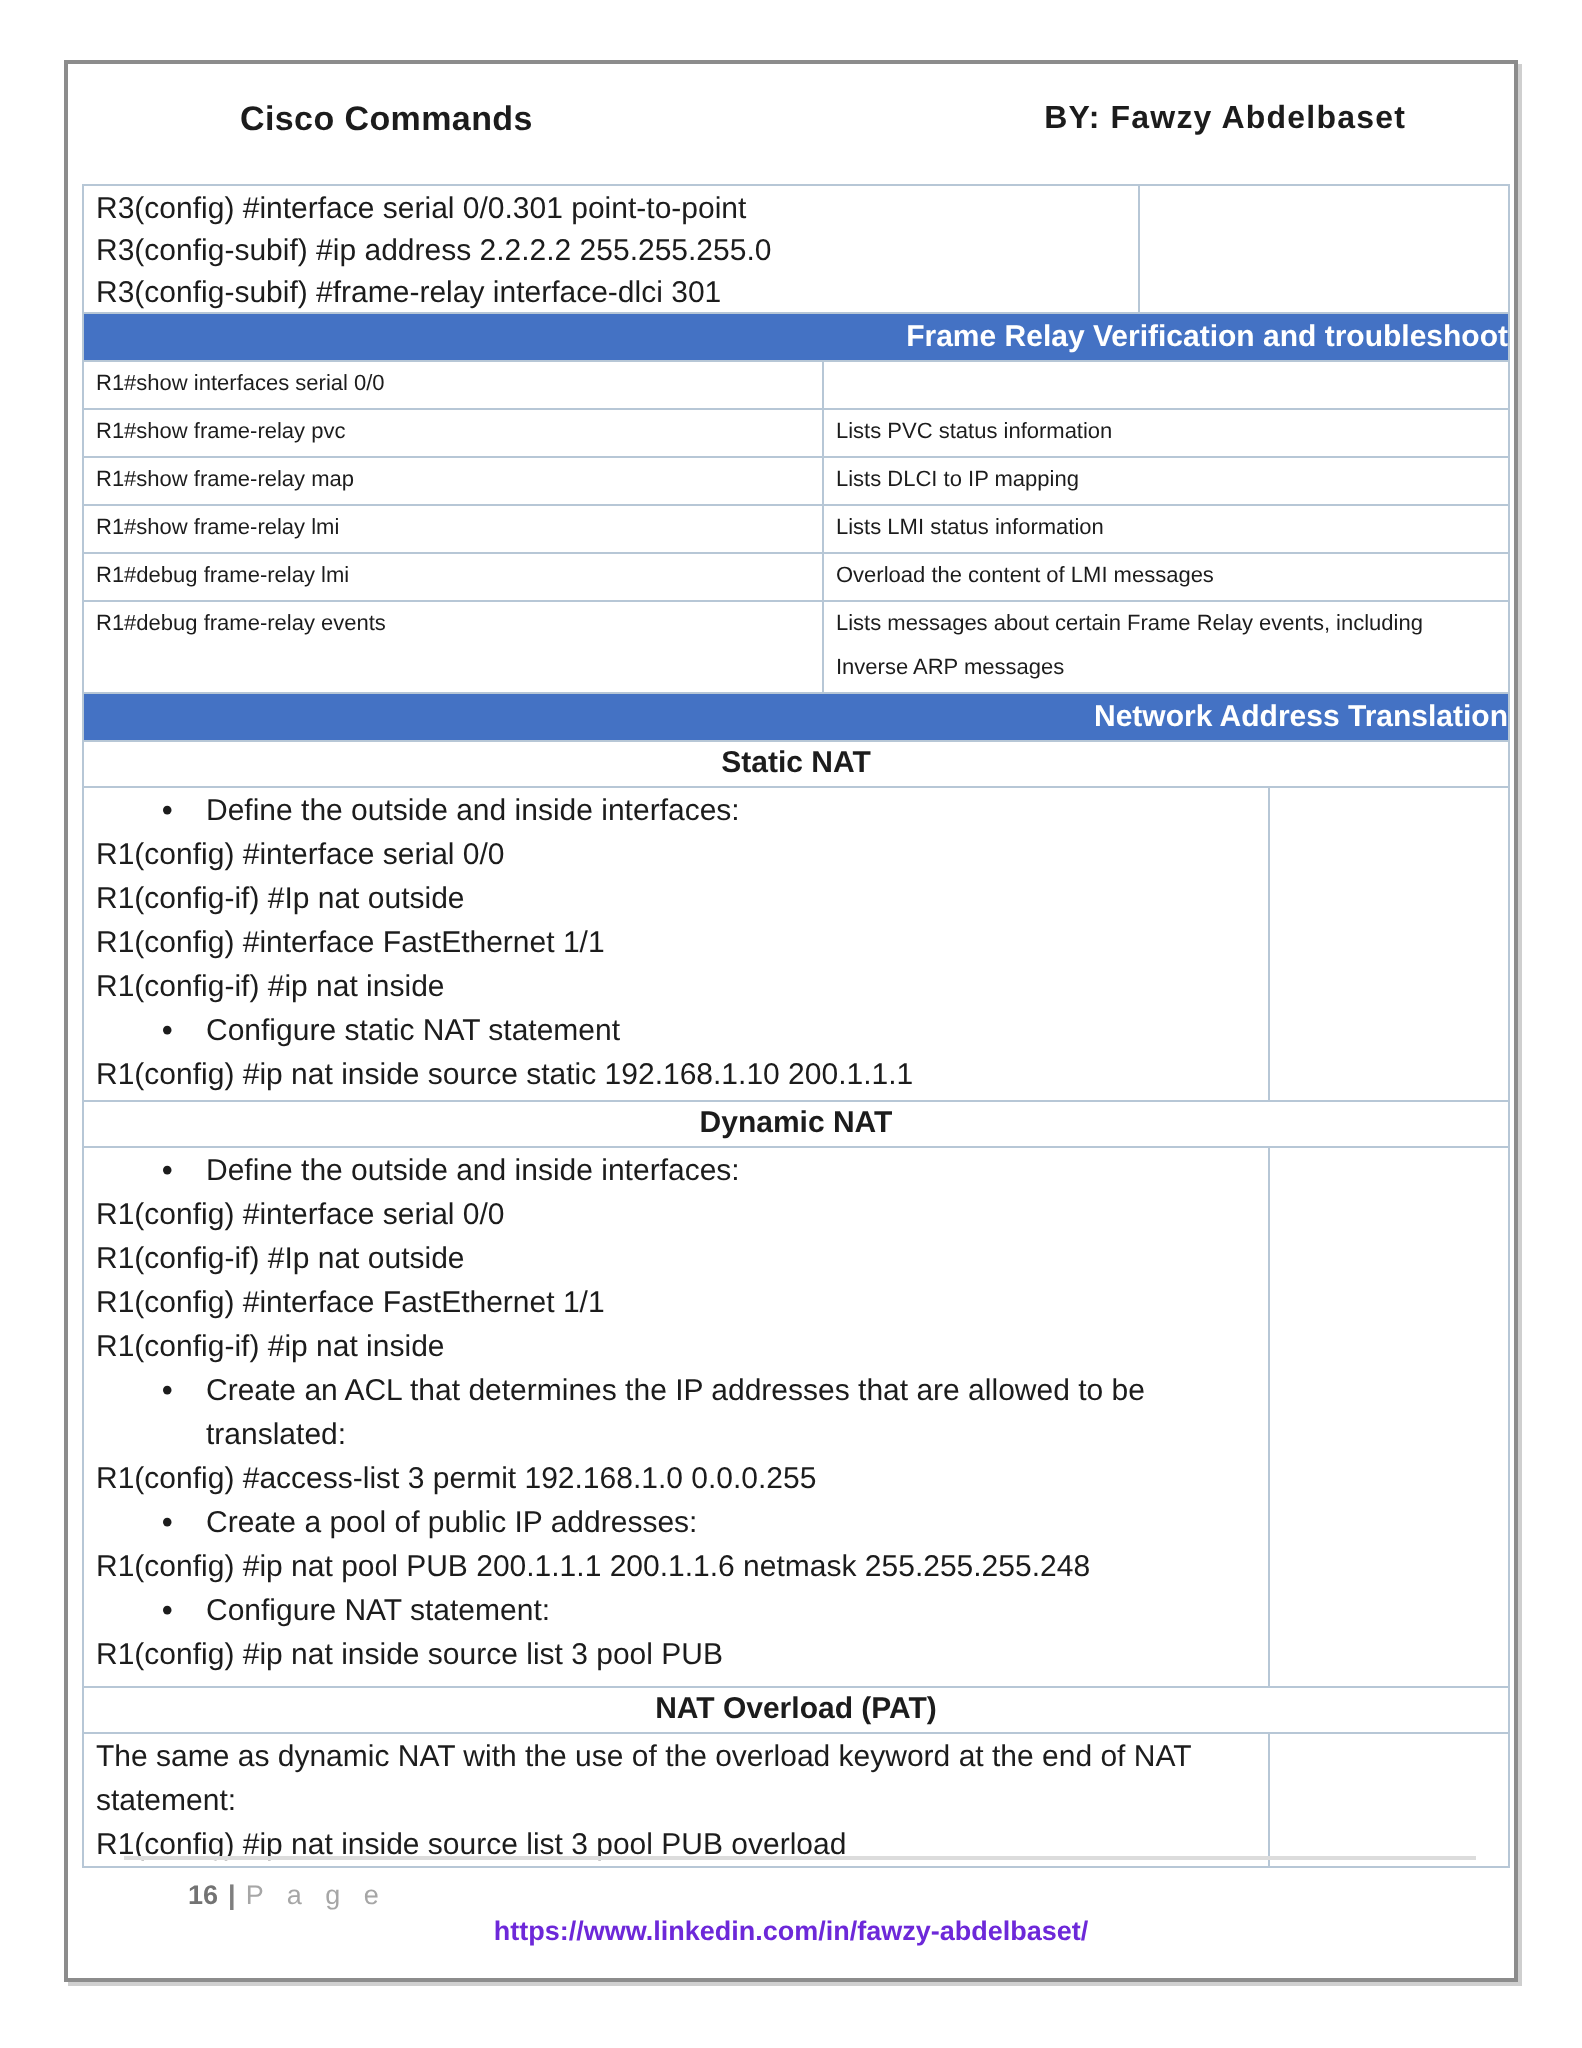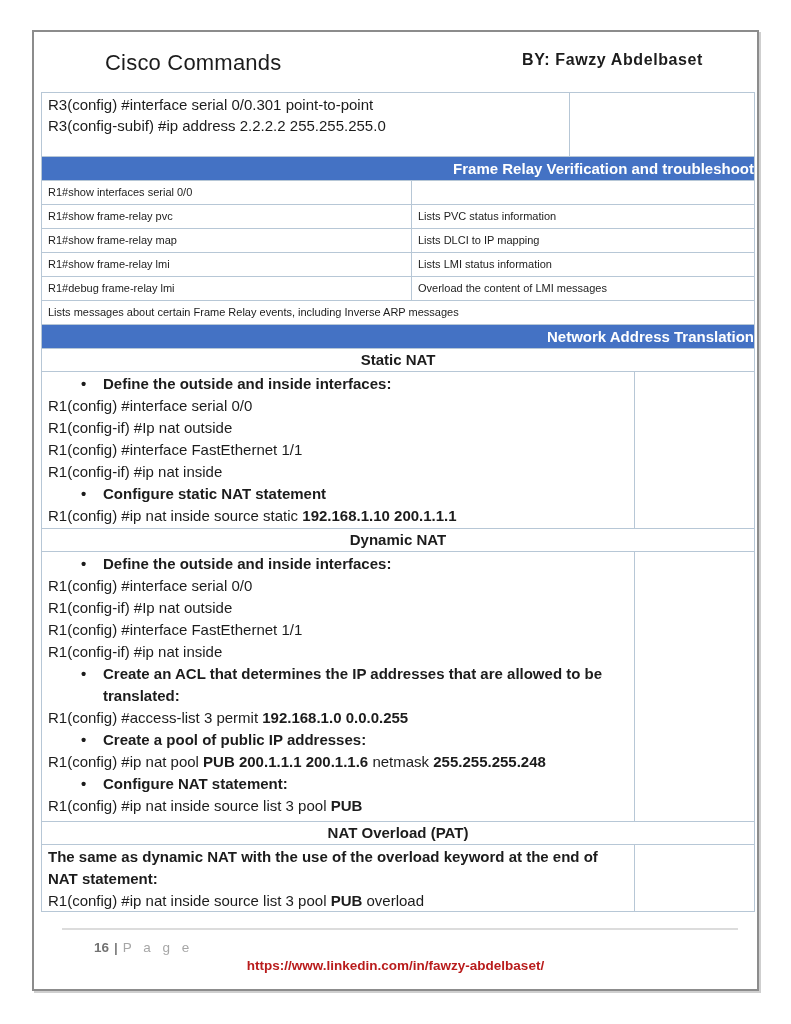--- a/index.html
+++ b/index.html
@@ -9,21 +9,21 @@
     --page-border:#8C8C8C;
     --footer-gray:#A6A6A6;
   }
   *{margin:0;padding:0;box-sizing:border-box;}
   body{background:#ffffff;font-family:"Liberation Sans","DejaVu Sans",sans-serif;color:#1c1c1c;}
   .canvas{position:relative;width:791px;height:1024px;background:#ffffff;overflow:hidden;}
   .page{position:absolute;left:32px;top:30px;width:727px;height:961px;background:#fff;
         border:2px solid var(--page-border);box-shadow:2px 2px 0 #cfcfcf;}
   
   .header{position:absolute;top:18px;left:0;right:0;height:30px;}
-  .title{position:absolute;left:71px;top:0;font-size:22px;font-weight:400;letter-spacing:.2px;}
+  .title{position:absolute;left:86px;top:0;font-size:17px;font-weight:700;letter-spacing:.2px;}
   .byline{position:absolute;right:54px;top:1px;font-size:16px;font-weight:700;letter-spacing:.6px;}
   
   .doc-table{position:absolute;left:7px;top:60px;width:714px;border:1px solid var(--grid-line);background:#fff;}
   .row{border-bottom:1px solid var(--grid-line);}
   .row.intro{display:flex;height:64px;}
   .row.intro .cell.main .line{line-height:21px;}
   .cell.main{flex:1;padding:1px 4px 0 6px;min-width:0;}
   .cell.side{border-left:1px solid var(--grid-line);}
   .side.w185{flex:0 0 185px;}
   .side.w120{flex:0 0 120px;}
@@ -35,49 +35,50 @@
   .vcell{font-size:11px;line-height:22px;padding:0 6px 1px 6px;}
   .vcell.cmd{flex:0 0 370px;border-right:1px solid var(--grid-line);}
   .vcell.desc{flex:1;min-width:0;}
   .subheader{height:23px;line-height:22px;text-align:center;font-size:15px;font-weight:700;
              border-bottom:1px solid var(--grid-line);}
   .row.content{display:flex;}
   .row.content.static{height:157px;}
   .row.content.dynamic{height:270px;}
   .row.content.pat{height:66px;border-bottom:none;}
   .line{font-size:15px;line-height:22px;white-space:normal;}
-  .line .b{font-weight:700;}
+  .line .b{font-weight:400;}
   .line.bullet{position:relative;padding-left:55px;font-weight:700;}
   .line.bullet::before{content:"\2022";position:absolute;left:33px;top:0;font-weight:700;}
   .line.para{font-weight:700;max-width:560px;}
   
   .footer-rule{position:absolute;left:28px;top:896px;width:676px;height:2px;background:#dcdcdc;}
   .footer{position:absolute;left:60px;top:908px;font-size:13.5px;}
   .footer .pnum{font-weight:700;color:#737373;}
   .footer .psep{color:#7f7f7f;margin:0 5px;font-weight:700;}
   .footer .pword{color:var(--footer-gray);letter-spacing:4px;text-align:center;}
-  .link{position:absolute;left:0;right:0;top:926px;text-align:center;font-size:13.5px;font-weight:700;color:#b91c1c;}
+  .link{position:absolute;left:0;right:0;top:926px;text-align:center;font-size:13.5px;font-weight:700;color:#6d28d9;}
 </style>
 </head>
 <body>
 
 <div class="canvas">
   <div class="page">
 
     <div class="header">
       <div class="title">Cisco Commands</div>
       <div class="byline">BY: Fawzy Abdelbaset</div>
     </div>
 
     <div class="doc-table">
 
       <div class="row intro">
         <div class="cell main">
             <div class="line cmd"><span>R3(config) #interface serial 0/0.301 point-to-point</span></div>
             <div class="line cmd"><span>R3(config-subif) #ip address 2.2.2.2 255.255.255.0</span></div>
+            <div class="line cmd"><span>R3(config-subif) #frame-relay interface-dlci 301</span></div>
           </div>
         <div class="cell side w185"></div>
       </div>
 
       <div class="band">Frame Relay Verification and troubleshoot</div>
 
       <div class="vrows">
           <div class="vrow">
             <div class="vcell cmd">R1#show interfaces serial 0/0</div>
           </div>
@@ -91,20 +92,21 @@
           </div>
           <div class="vrow">
             <div class="vcell cmd">R1#show frame-relay lmi</div>
             <div class="vcell desc">Lists LMI status information</div>
           </div>
           <div class="vrow">
             <div class="vcell cmd">R1#debug frame-relay lmi</div>
             <div class="vcell desc">Overload the content of LMI messages</div>
           </div>
           <div class="vrow">
+            <div class="vcell cmd">R1#debug frame-relay events</div>
             <div class="vcell desc">Lists messages about certain Frame Relay events, including Inverse ARP messages</div>
           </div>
         </div>
 
       <div class="band">Network Address Translation</div>
 
       <div class="subheader">Static NAT</div>
       <div class="row content static">
         <div class="cell main">
             <div class="line bullet"><span class="b">Define the outside and inside interfaces:</span></div>

